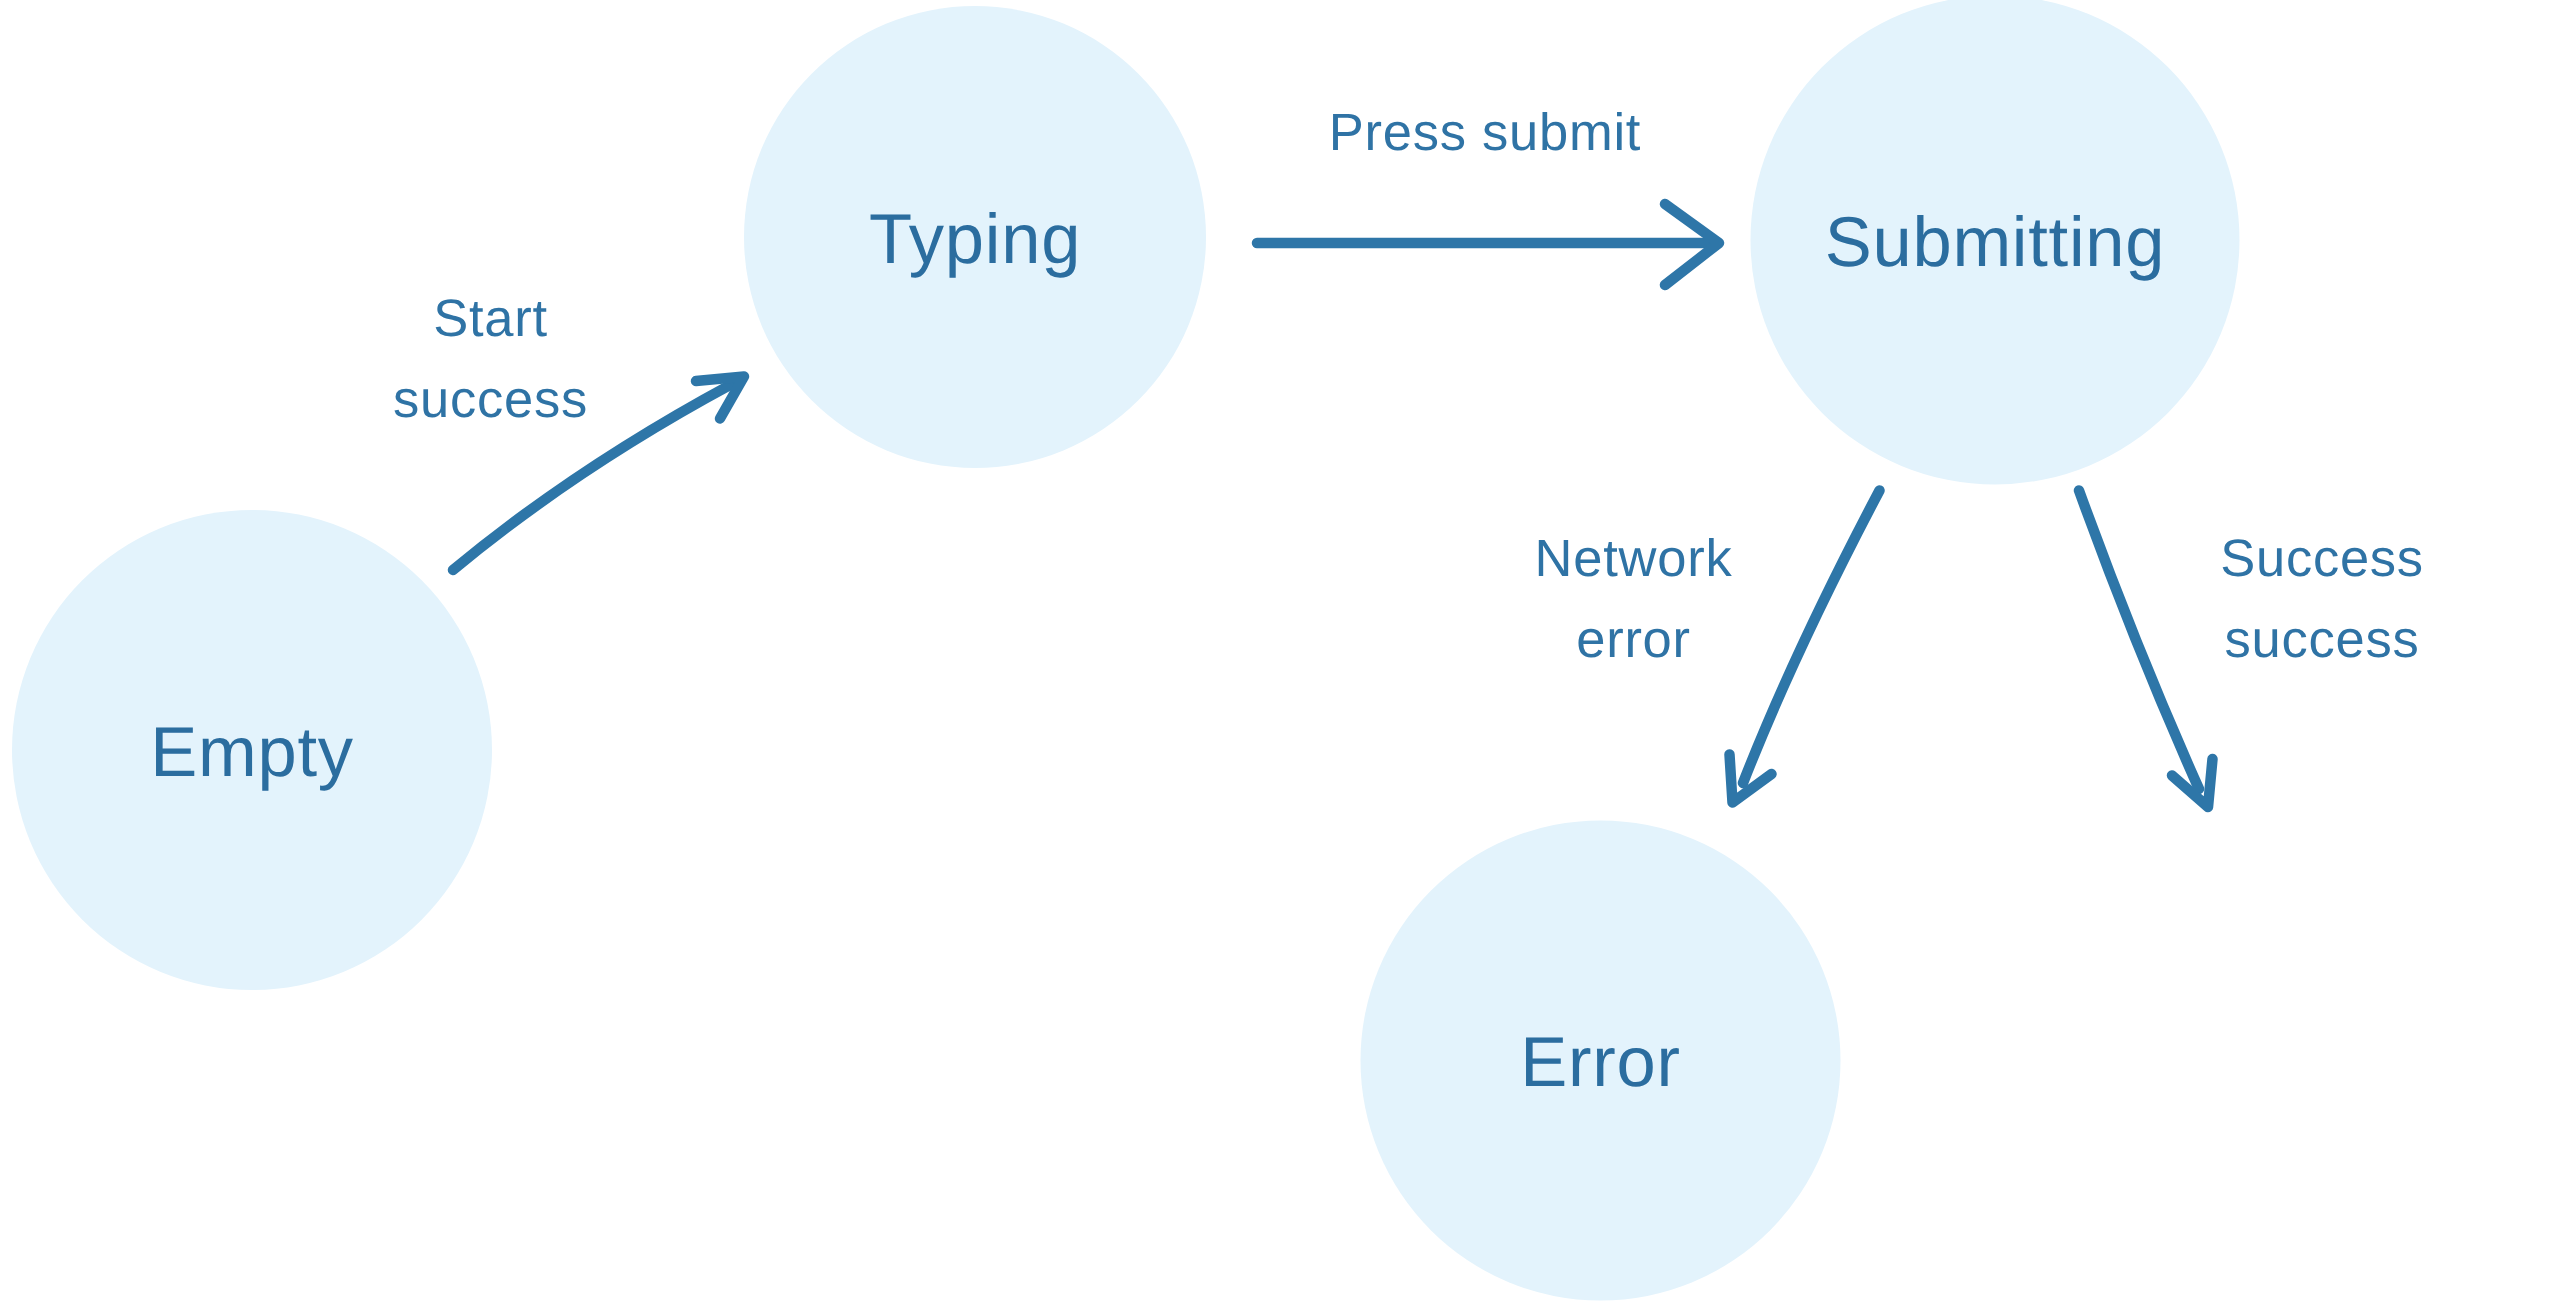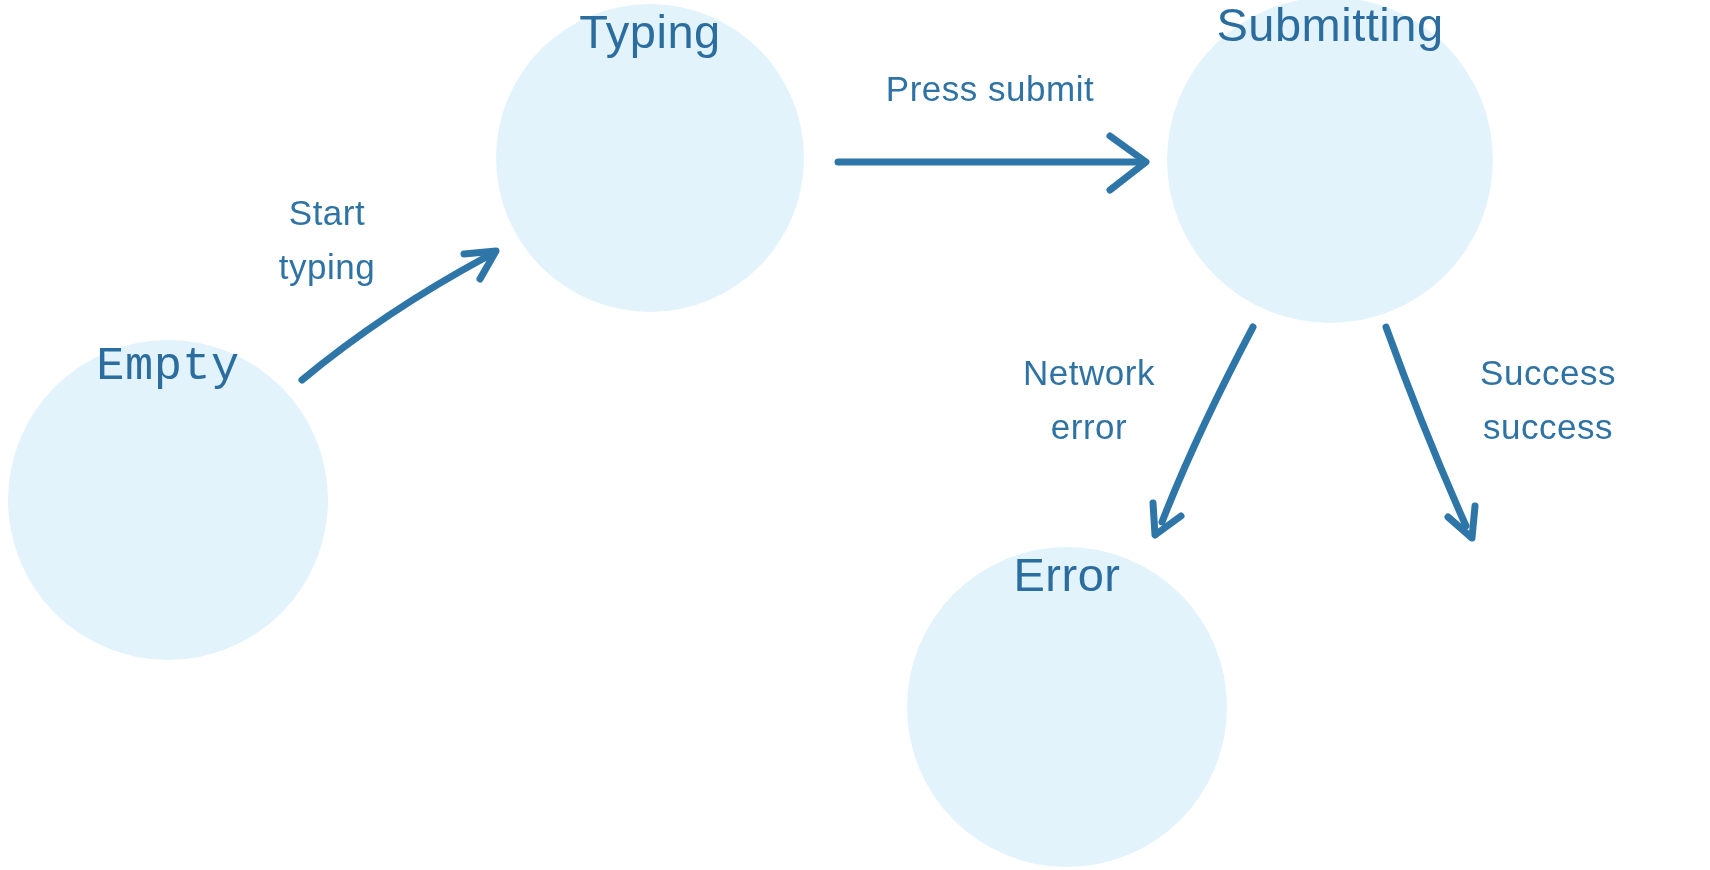--- a/index.html
+++ b/index.html
@@ -19,30 +19,30 @@
   }
   .canvas {
     position: relative;
     width: 1710px; height: 870px;
   }
   .node {
     position: absolute;
     border-radius: 50%;
     background: var(--node-fill);
     display: flex;
-    align-items: flex-start;
+    align-items: center;
     justify-content: center;
   }
   .node-label {
     color: var(--node-text);
     font-size: 47px;
     letter-spacing: 0.5px;
     white-space: nowrap;
   }
-  #node-empty      { left: 8px;    top: 340px;  width: 320px; height: 320px; font-family: Liberation Mono, monospace; }
+  #node-empty      { left: 8px;    top: 340px;  width: 320px; height: 320px; }
   #node-typing     { left: 496px;  top: 4px;    width: 308px; height: 308px; }
   #node-submitting { left: 1167px; top: -3px;   width: 326px; height: 326px; }
   #node-error      { left: 907px;  top: 547px;  width: 320px; height: 320px; }
   #node-success    { left: 1389px; top: 545px;  width: 320px; height: 320px; }
 
   .edge-label {
     position: absolute;
     text-align: center;
     color: var(--edge-label);
     font-size: 35px;
@@ -97,18 +97,18 @@
   <div class="node" id="node-typing">
     <span class="node-label">Typing</span>
   </div>
   <div class="node" id="node-submitting">
     <span class="node-label">Submitting</span>
   </div>
   <div class="node" id="node-error">
     <span class="node-label">Error</span>
   </div>
 
-  <div class="edge-label" id="label-start-typing">Start typing</div>
+  <div class="edge-label" id="label-start-typing">Start success</div>
   <div class="edge-label" id="label-press-submit">Press submit</div>
   <div class="edge-label" id="label-network-error">Network error</div>
   <div class="edge-label" id="label-network-success">Success success</div>
 
 </div>
 
 </body></html>

